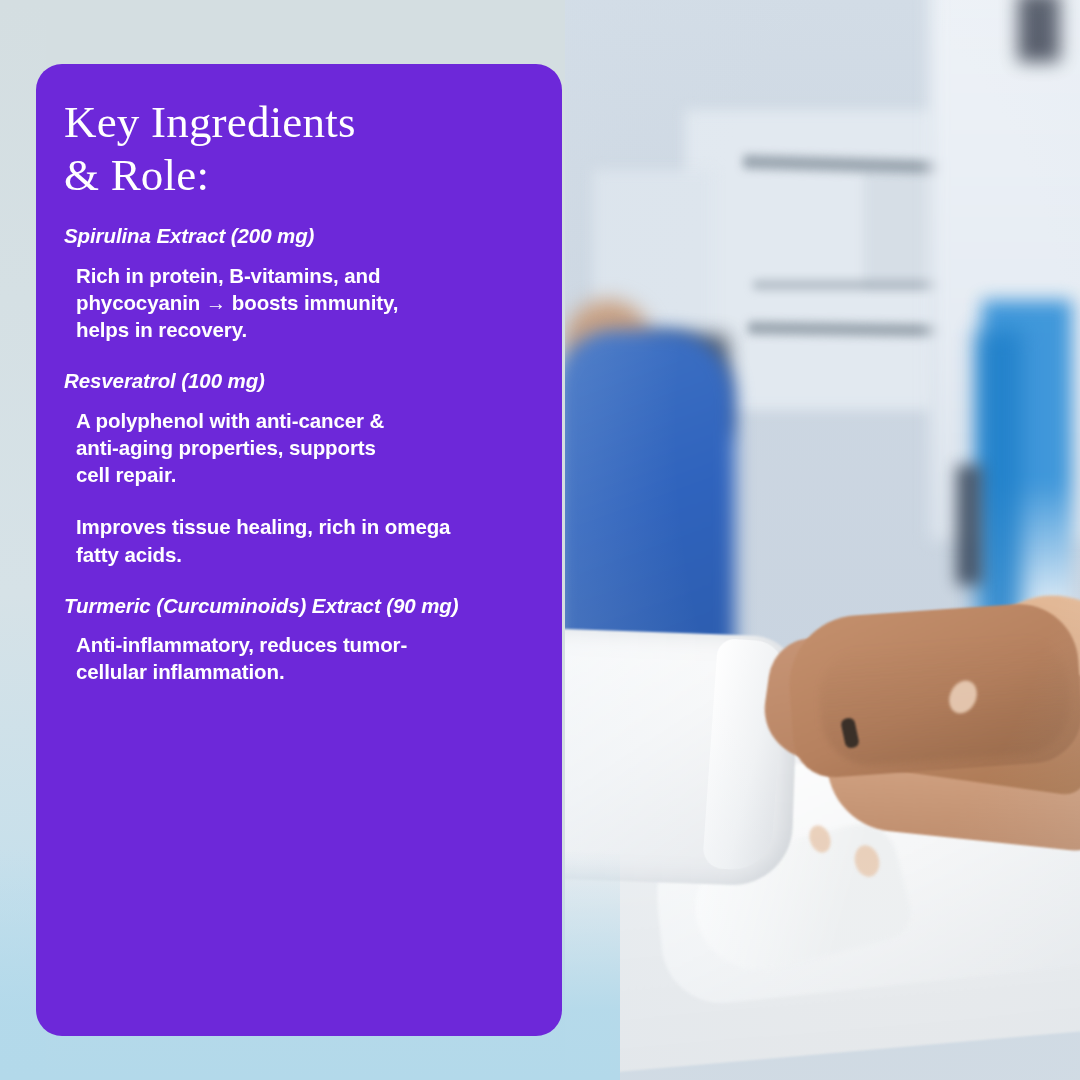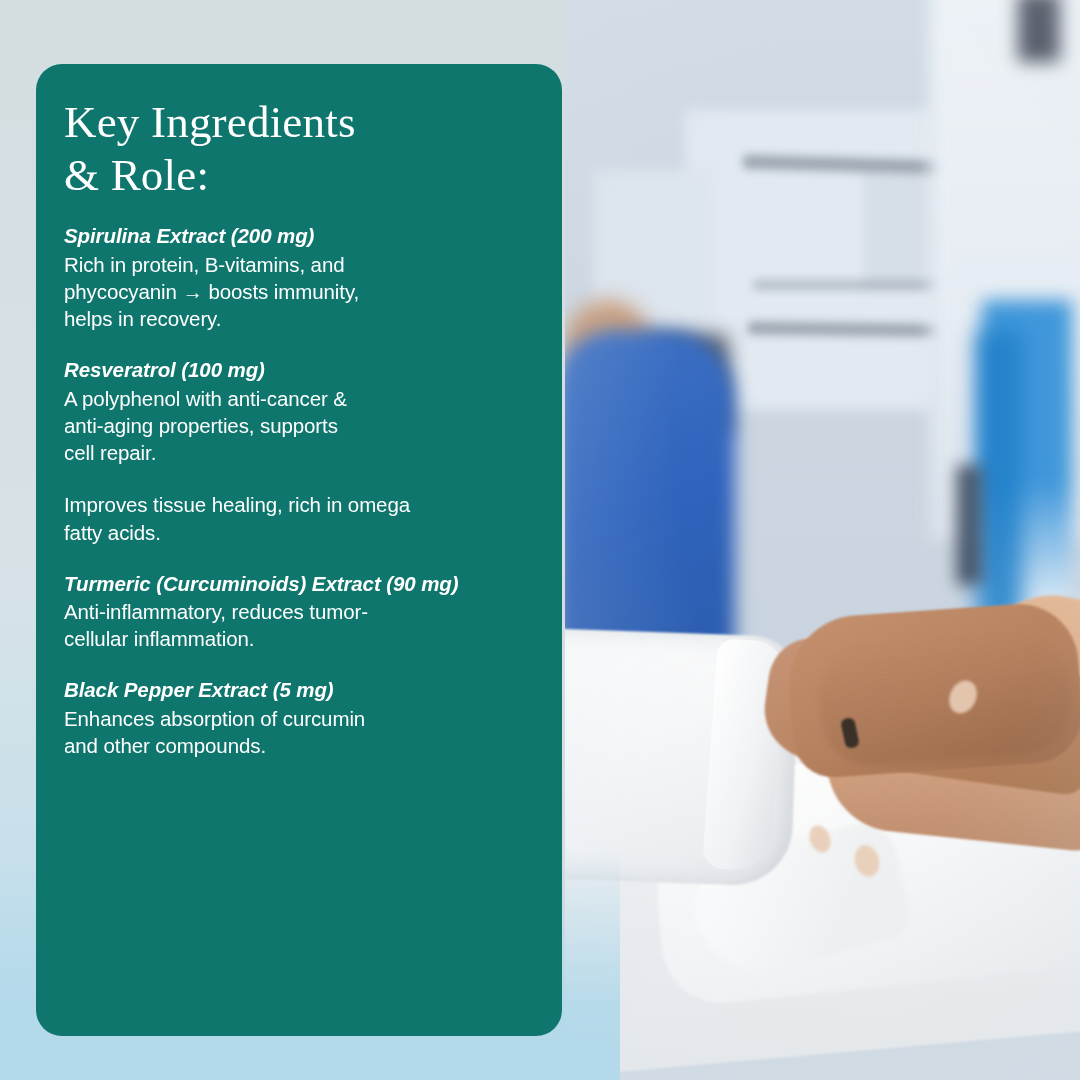--- a/index.html
+++ b/index.html
@@ -243,21 +243,21 @@
     pointer-events: none;
   }
 
   
   .card {
     position: absolute;
     left: 36px;
     top: 64px;
     width: 526px;
     height: 972px;
-    background: #0f766e;
+    background: #6d28d9;
     border-radius: 26px;
     box-sizing: border-box;
     padding: 32px 40px 28px 28px;
     overflow: hidden;
   }
   .card-title {
     color: #ffffff;
     font-family: "Liberation Serif", serif;
     font-size: 45px;
     font-weight: 400;
@@ -276,24 +276,24 @@
     font-weight: bold;
     font-size: 20.5px;
     line-height: 1.28;
     letter-spacing: -.1px;
     margin: 8px 0 1px 0;
   }
   .ing-desc {
     color: #ffffff;
     font-family: "Liberation Sans", sans-serif;
     font-size: 20.5px;
-    font-weight: 400;
+    font-weight: 700;
     line-height: 1.33;
     letter-spacing: -.1px;
-    margin: 0;
+    margin: 12px;
     white-space: pre-line;
   }
 </style>
 </head>
 <body>
 
 <div id="poster">
 
   <div class="photo">
     <div class="ph-wall"></div>
@@ -364,22 +364,17 @@
 
       <div class="ing-item">
       </div>
 
       <div class="ing-item">
         <div class="ing-name">Turmeric (Curcuminoids) Extract (90 mg)</div>
         <p class="ing-desc">Anti-inflammatory, reduces tumor-
 cellular inflammation.</p>
       </div>
 
-      <div class="ing-item">
-        <div class="ing-name">Black Pepper Extract (5 mg)</div>
-        <p class="ing-desc">Enhances absorption of curcumin
-and other compounds.</p>
-      </div>
 
     </div>
   </div>
 
 </div>
 
 </body></html>

